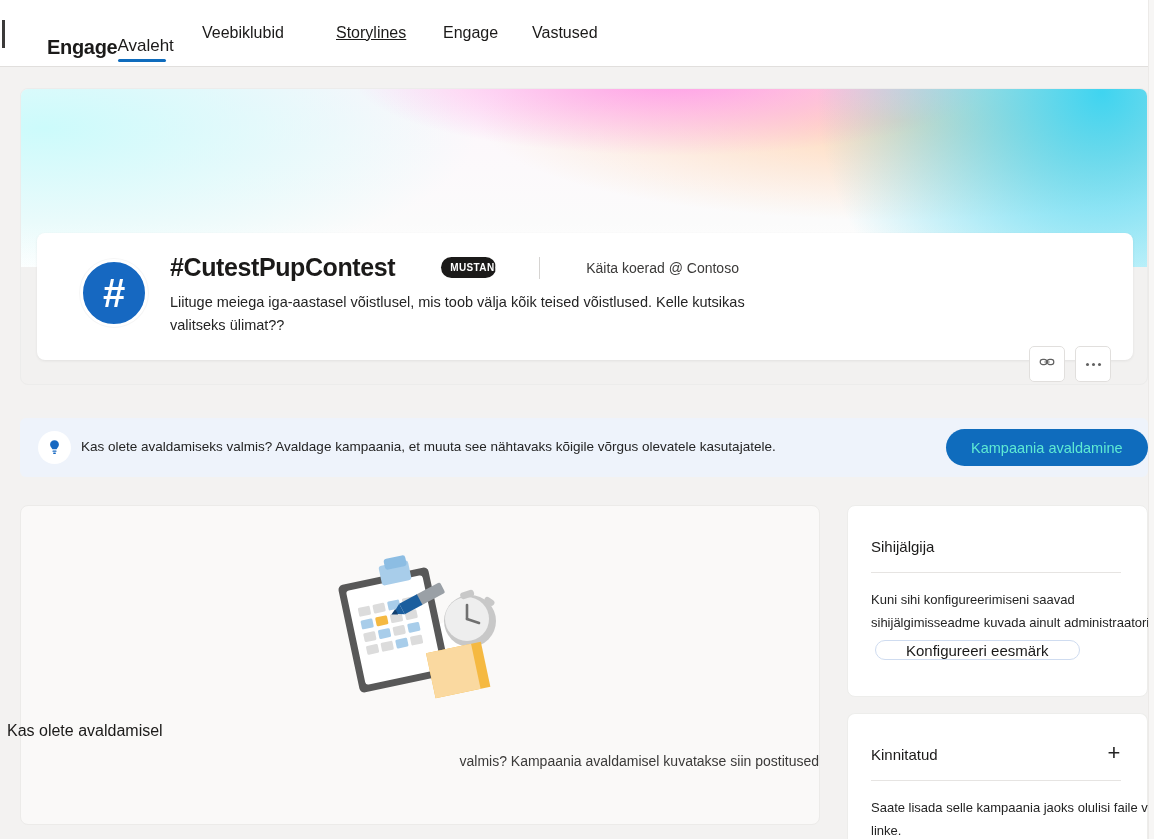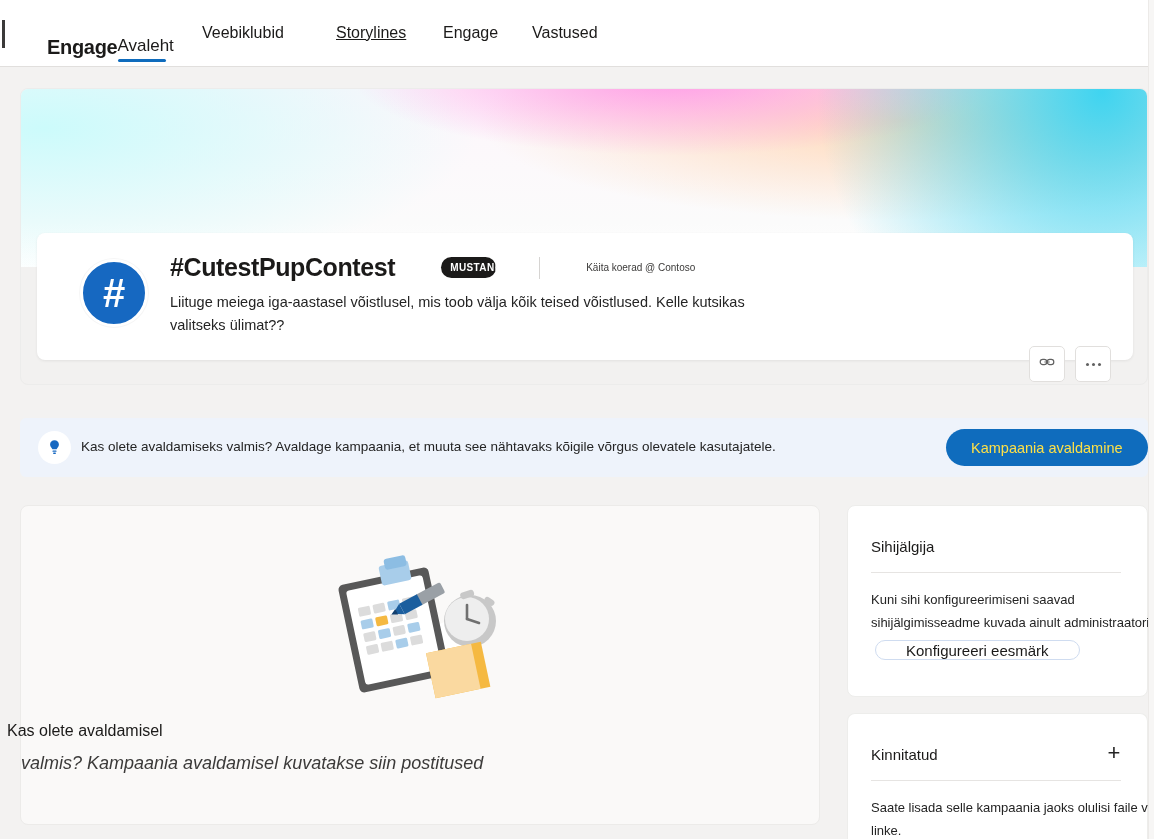--- a/index.html
+++ b/index.html
@@ -149,21 +149,21 @@
     white-space: nowrap;
   }
   .hero-divider {
     margin-left: 11px;
     width: 1px;
     height: 22px;
     background: #d6d4d2;
   }
   .hero-owner {
     margin-left: 14px;
-    font-size: 10px;
+    font-size: 14px;
     color: #3b3a39;
   }
   .hero-desc {
     position: absolute;
     left: 133px; top: 58px;
     width: 610px;
     font-size: 14.5px;
     line-height: 23px;
     color: #242424;
   }
@@ -215,21 +215,21 @@
     font-size: 13.5px;
     color: #242424;
     white-space: nowrap;
   }
   .publish-btn {
     position: absolute;
     left: 926px; top: 11px;
     height: 37px;
     padding: 0 25px;
     background: #0f6cbd;
-    color: #fde047;
+    color: #5eead4;
     border: none;
     border-radius: 19px;
     font-size: 14.5px;
     font-family: "Liberation Sans", sans-serif;
     white-space: nowrap;
     cursor: pointer;
   }
 
   
   .feed-card {
@@ -249,24 +249,23 @@
   .empty-text-overflow {
     position: absolute;
     left: -14px; top: 216px;
     font-size: 16px;
     color: #1b1a19;
     white-space: nowrap;
   }
   .empty-text-center {
     position: absolute;
     left: 0; right: 0; top: 247px;
-    text-align: left;
-    font-size: 18px;
+    text-align: right;
+    font-size: 14px;
     color: #3b3a39;
-    font-style: italic;
   }
 
   
   .rail-card {
     position: absolute;
     left: 847px;
     width: 301px;
     background: #ffffff;
     border: 1px solid #ededeb;
     border-radius: 8px;

